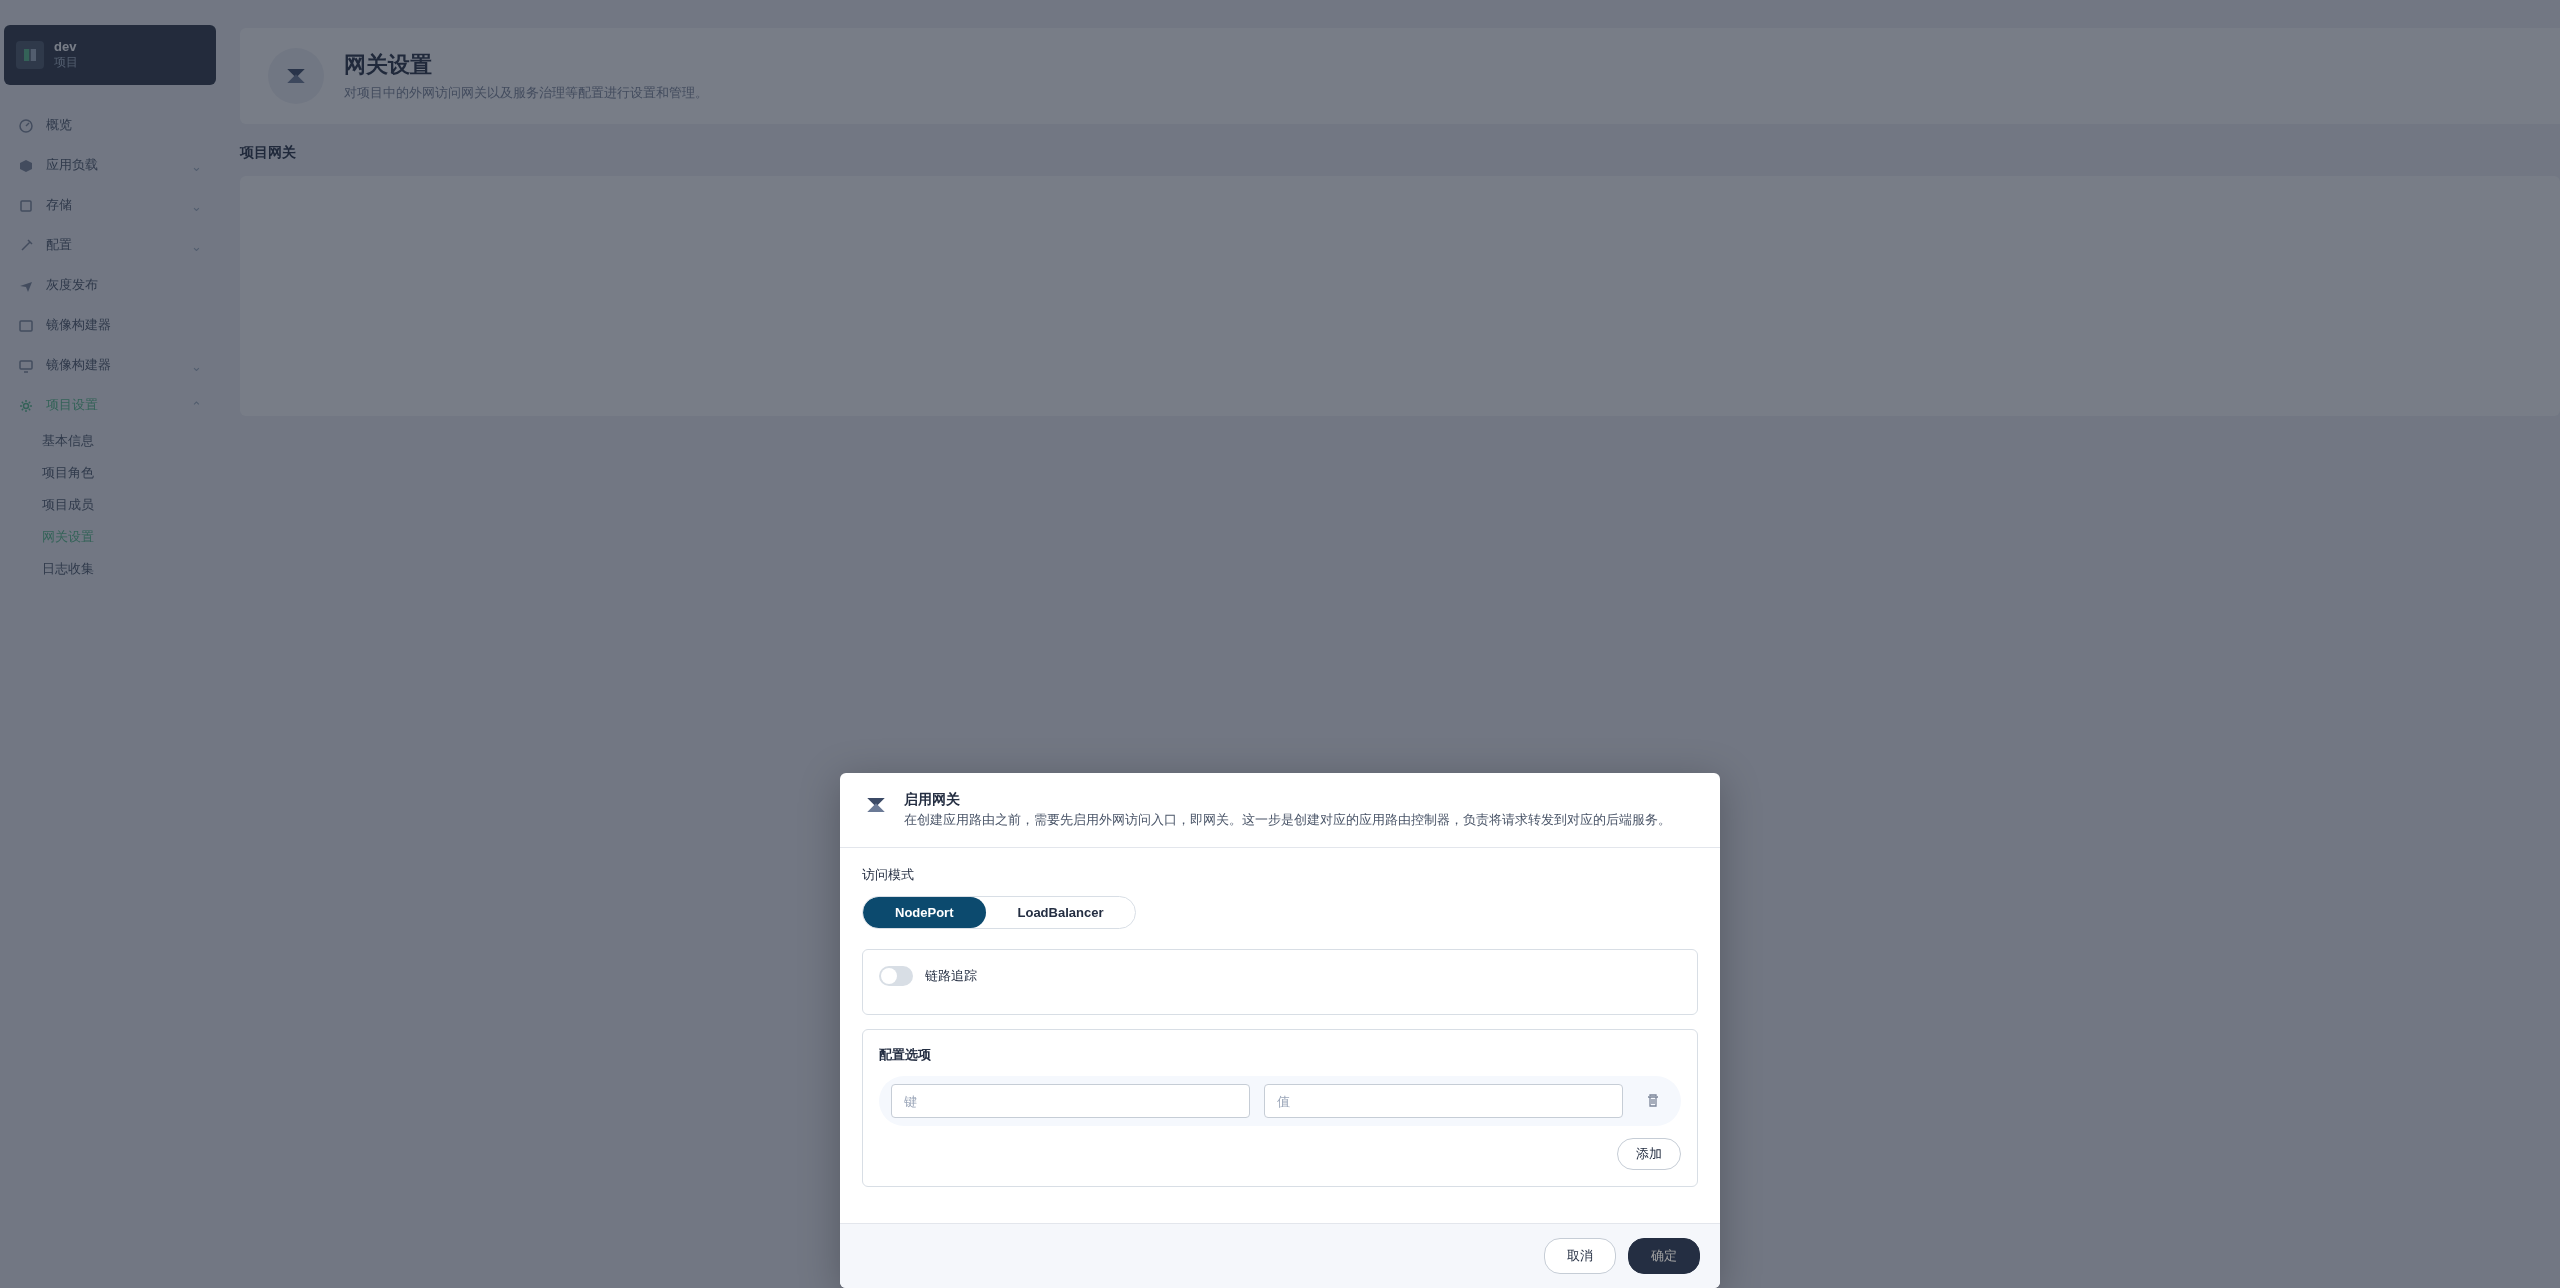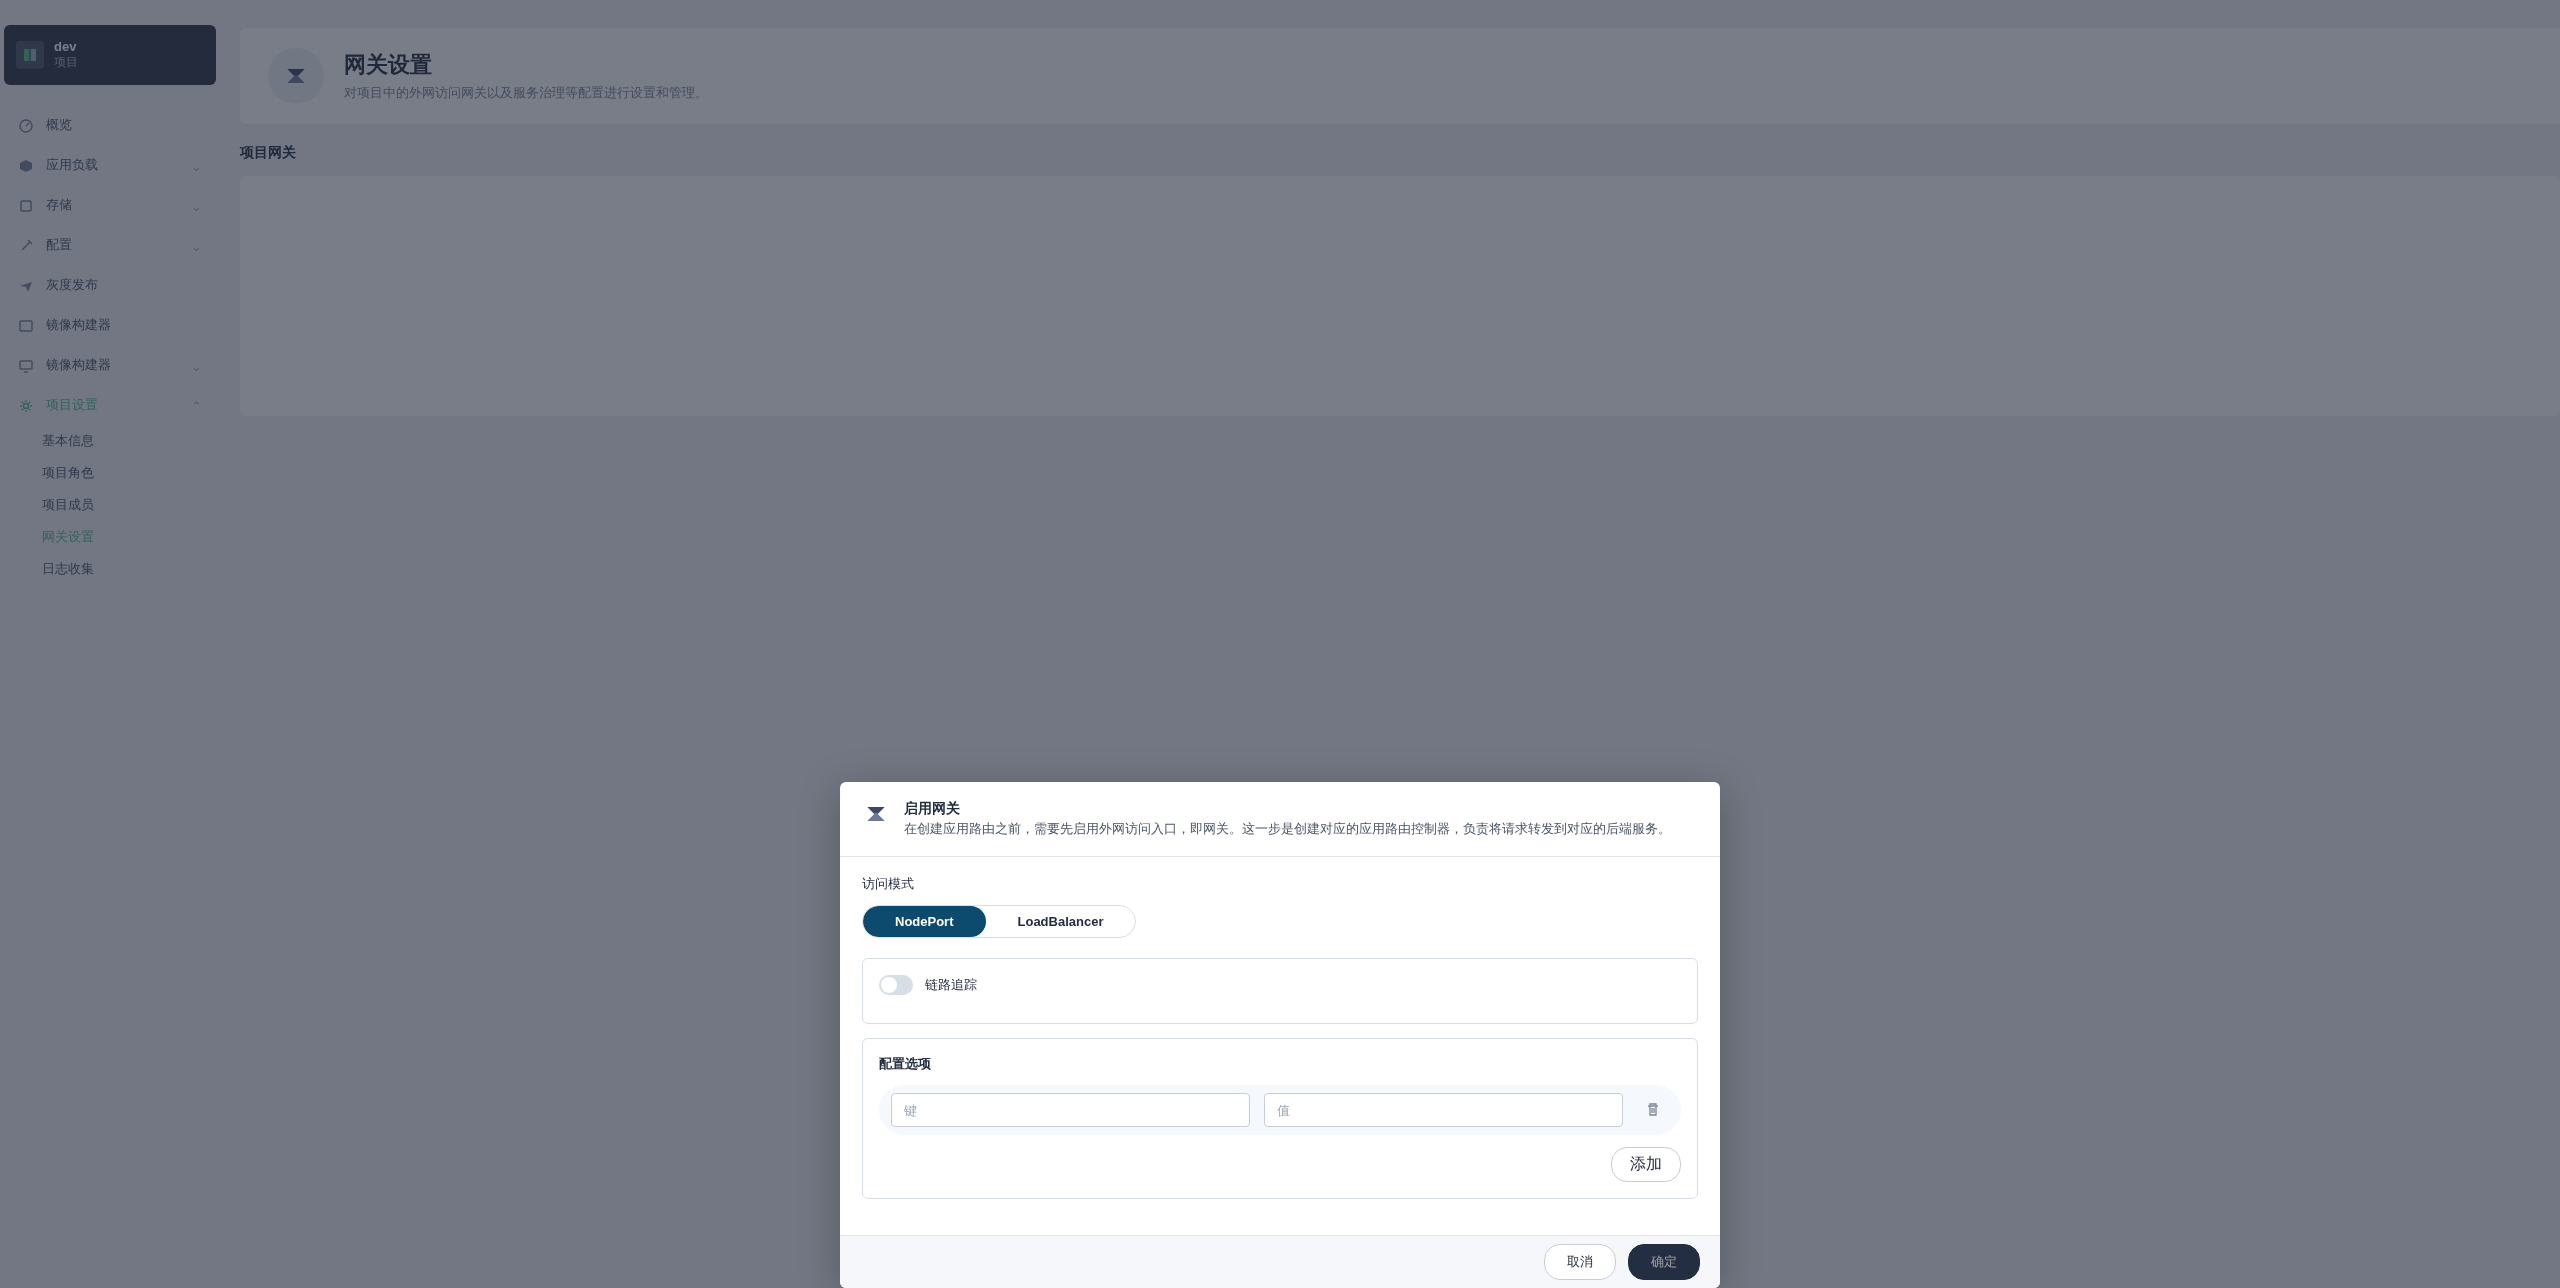--- a/index.html
+++ b/index.html
@@ -252,28 +252,28 @@
   display: flex; align-items: center; justify-content: center;
   cursor: pointer;
   color: #7b8599;
 }
 .add-row { display: flex; justify-content: flex-end; }
 .add-btn {
   background: #fff;
   border: 1px solid #c6cdd6;
   border-radius: 16px;
   padding: 6px 18px;
-  font-size: 16px;
+  font-size: 13px;
   color: #242e42;
   cursor: pointer;
 }
 
 .modal-footer {
   background: #f5f7fb;
-  padding: 8px 20px;
+  padding: 14px 20px;
   display: flex;
   justify-content: flex-end;
   gap: 12px;
   border-top: 1px solid #e3e6ec;
 }
 .btn {
   border-radius: 16px;
   padding: 8px 22px;
   font-size: 13px;
   cursor: pointer;

